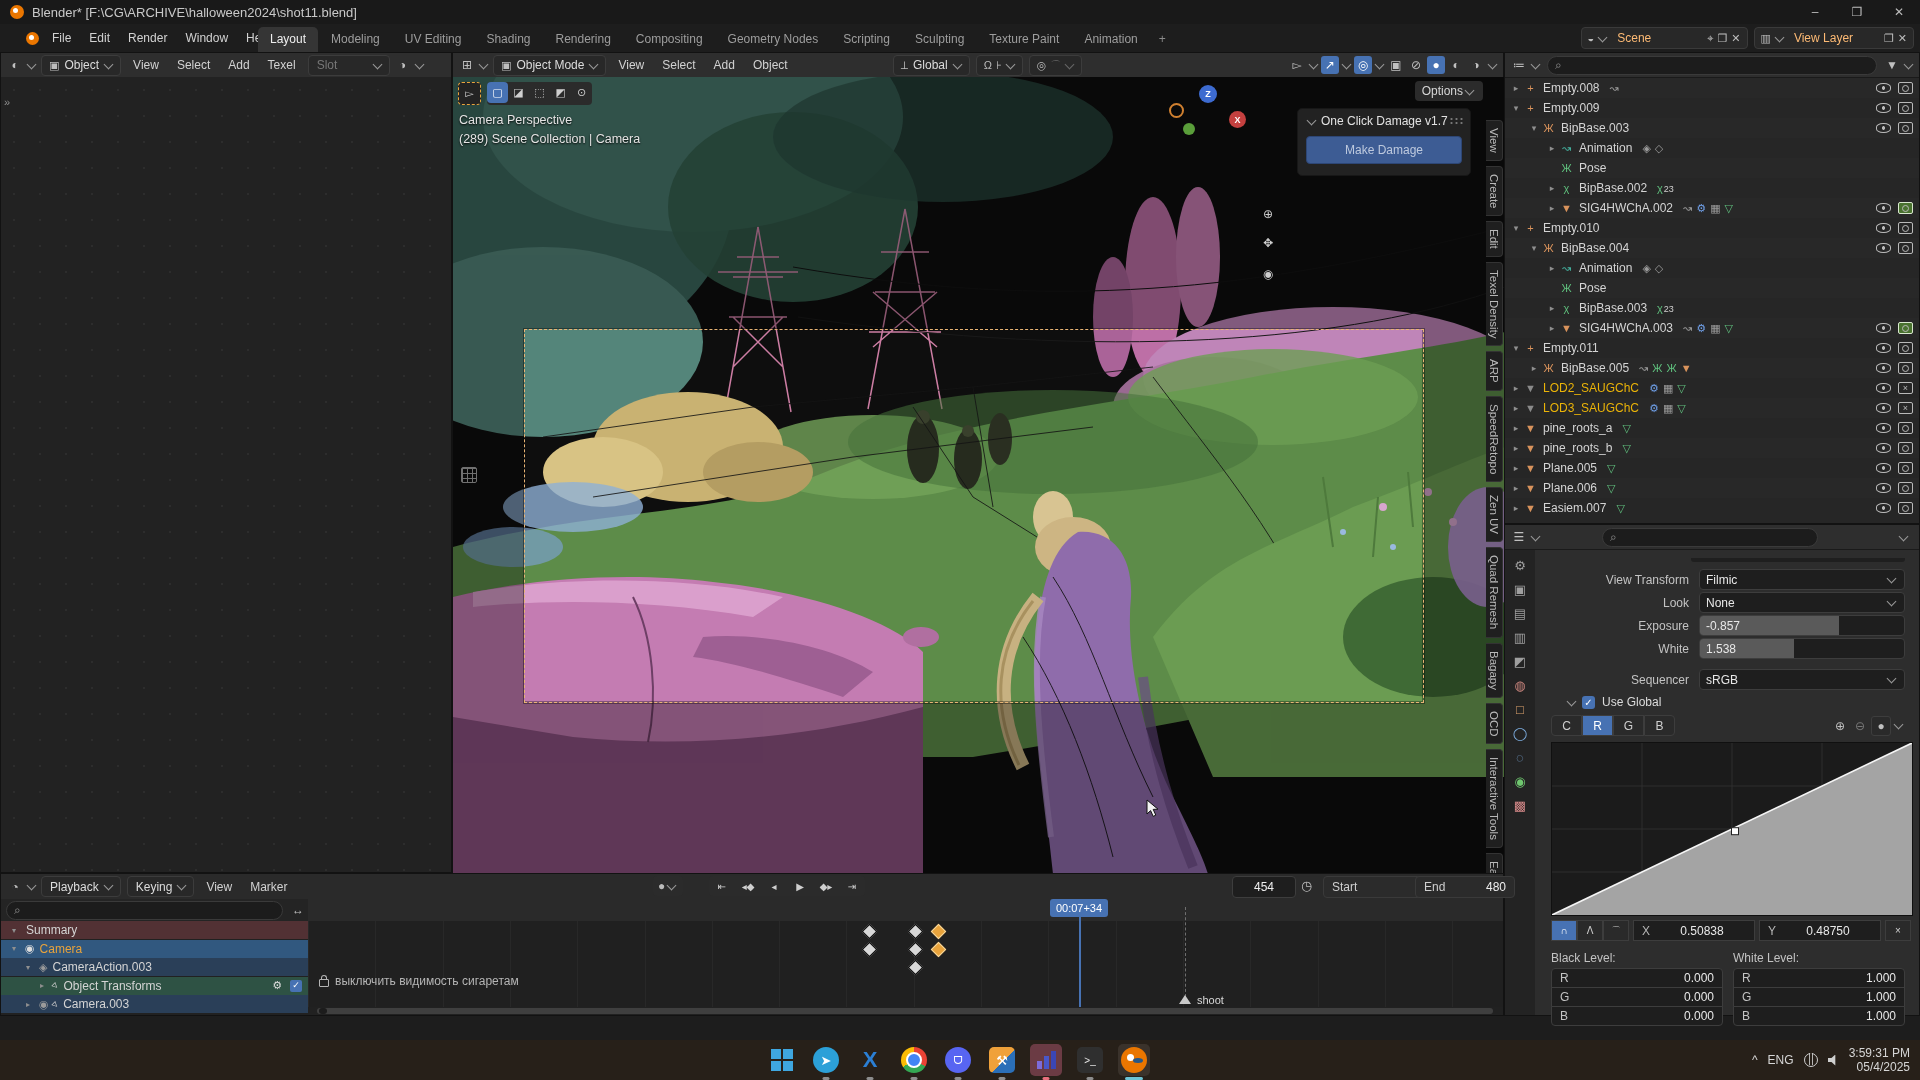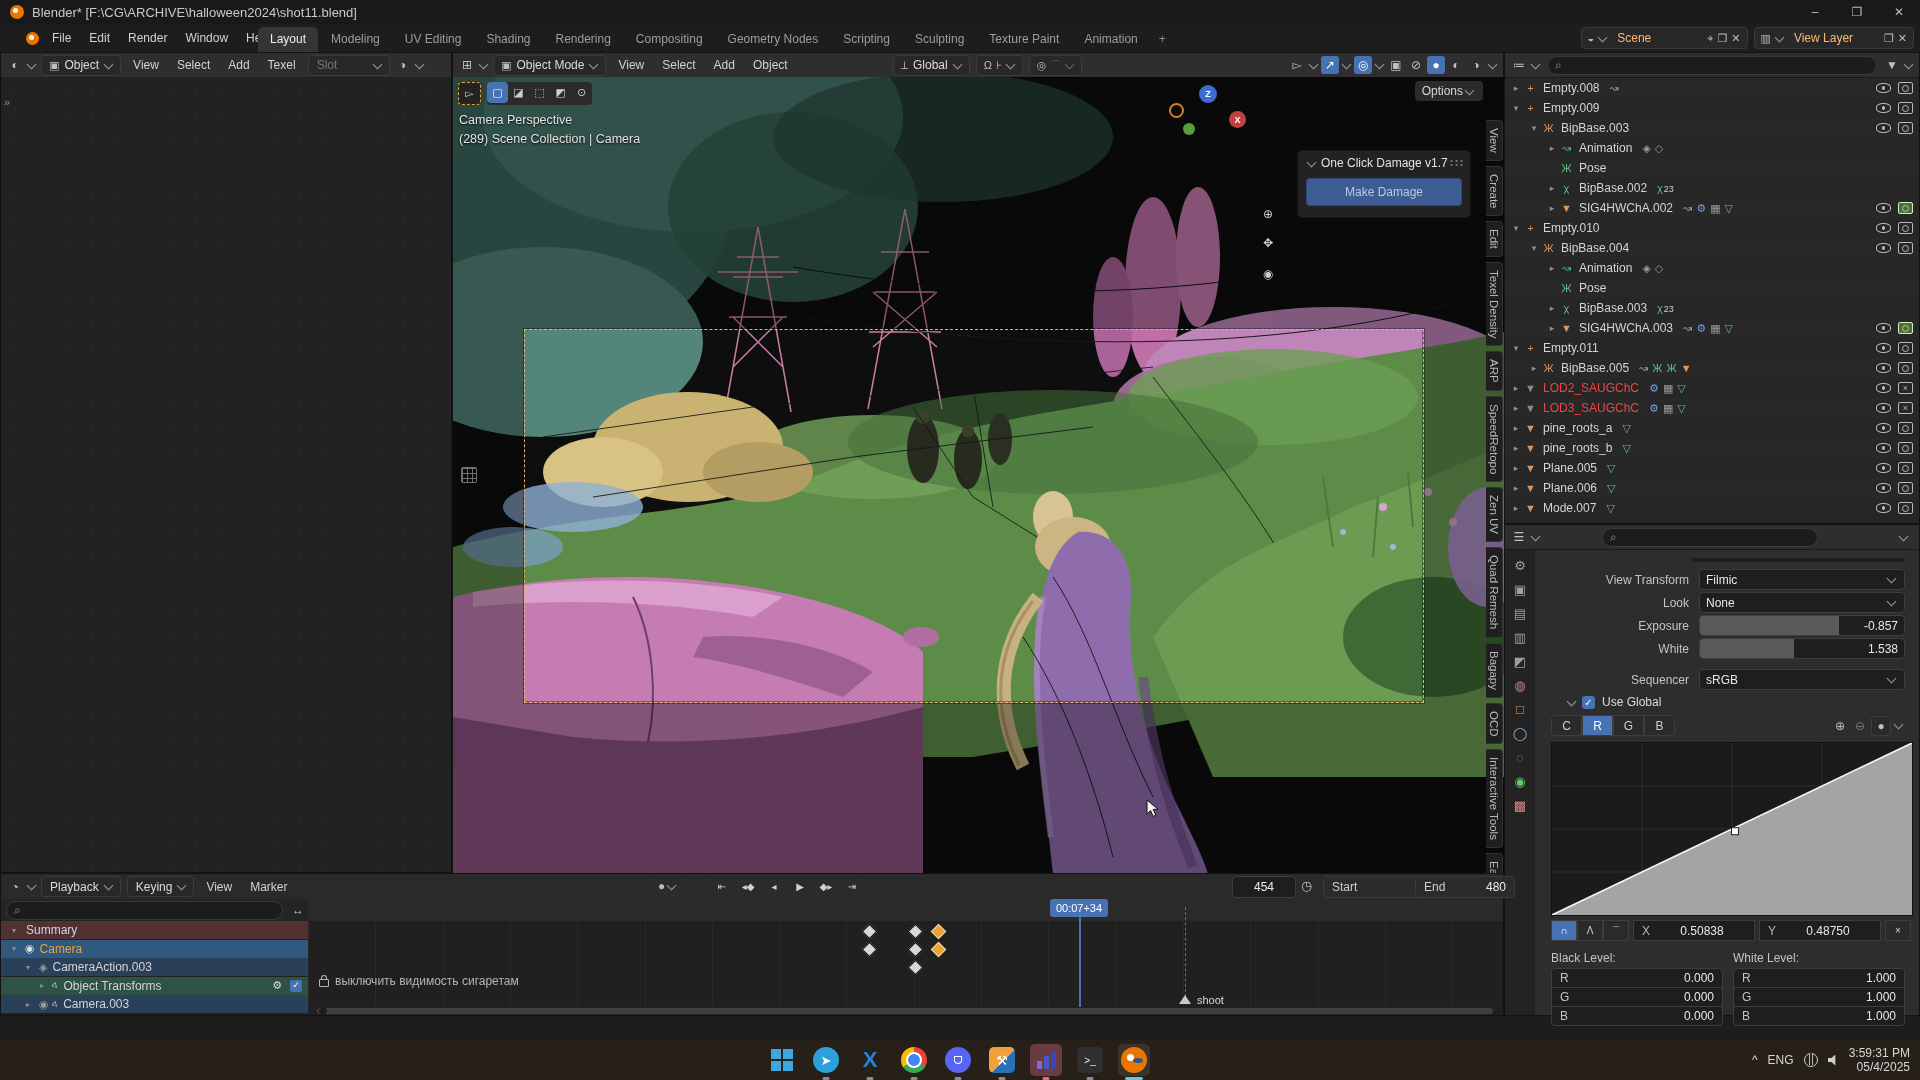--- a/index.html
+++ b/index.html
@@ -57,42 +57,42 @@
   .vp-canvas svg{position:absolute;left:0;top:0;}
   .cam-border{position:absolute;left:71px;top:252px;width:898px;height:372px;border:1px dashed #e8b475;box-shadow:0 0 0 1px rgba(0,0,0,.35);}
   .vp-text{position:absolute;left:6px;top:34px;color:#e4e4e4;font-size:12.5px;text-shadow:0 1px 2px #000;line-height:19px;}
   .tool-dock{position:absolute;left:5px;top:5px;display:flex;gap:6px;}
   .tbtn{width:21px;height:21px;border-radius:4px;background:#2b2b2b;display:flex;align-items:center;justify-content:center;color:#cfcfcf;font-size:11px;}
   .tbtn.activetool{border:1px dashed #e8a33c;background:#232323;}
   .tgroup{display:flex;background:#2b2b2b;border-radius:4px;}
   .tgroup .tbtn{background:transparent;}
   .tgroup .tbtn.on{background:#4772b3;color:#fff;}
   .options-btn{position:absolute;right:22px;top:4px;display:flex;align-items:center;background:#2b2b2b;border-radius:4px;height:20px;padding:0 7px;color:#d6d6d6;}
-  .damage-panel{position:absolute;left:844px;top:31px;width:172px;height:66px;background:rgba(36,36,36,.95);border:1px solid #171717;border-radius:5px;margin-top:42px;}
+  .damage-panel{position:absolute;left:844px;top:31px;width:172px;height:66px;background:rgba(36,36,36,.95);border:1px solid #171717;border-radius:5px;}
   .damage-hd{display:flex;align-items:center;height:24px;padding:0 7px;color:#e2e2e2;}
   .grip{margin-left:auto;width:14px;height:8px;background-image:radial-gradient(circle,#777 1px,transparent 1.2px);background-size:5px 4px;}
   .damage-btn{margin:3px 8px;height:26px;background:#3d5c94;border:1px solid #2d4675;border-radius:4px;display:flex;align-items:center;justify-content:center;color:#bdc9de;}
   .side-tabs{position:absolute;right:2px;top:43px;display:flex;flex-direction:column;gap:5px;}
   .side-tab{writing-mode:vertical-rl;background:#1f1f1f;border:1px solid #333;border-left:none;color:#b9b9b9;font-size:11.5px;padding:7px 2px;border-radius:0 4px 4px 0;}
   .gizmo{position:absolute;left:712px;top:8px;width:110px;height:90px;}
   .axis{position:absolute;border-radius:50%;display:flex;align-items:center;justify-content:center;font-size:9px;color:#fff;font-weight:bold;}
   .gz-ico{position:absolute;left:92px;width:22px;height:22px;border-radius:50%;display:flex;align-items:center;justify-content:center;color:#cfcfcf;font-size:12px;}
   .mini-grid{position:absolute;left:8px;top:390px;width:14px;height:14px;border:1px solid #8a8a8a;border-radius:2px;background-image:linear-gradient(#8a8a8a 1px,transparent 1px),linear-gradient(90deg,#8a8a8a 1px,transparent 1px);background-size:5px 5px;opacity:.8;}
   .cursor{position:absolute;left:693px;top:722px;}
 
   
   #outliner{left:1504px;top:52px;width:416px;height:472px;background:#262626;}
   .search{display:flex;align-items:center;background:#1c1c1c;border:1px solid #3a3a3a;border-radius:10px;height:17px;flex:1;margin:0 5px;padding:0 7px;color:#888;}
   .ol-rows{position:absolute;left:0;top:25px;right:0;bottom:0;overflow:hidden;}
   .ol-row{display:flex;align-items:center;height:20px;padding-right:6px;}
   .ol-row:nth-child(odd){background:#282828;}
   .caret{width:14px;color:#8f8f8f;font-size:9px;text-align:center;flex:none;}
   .ol-ico{width:15px;text-align:center;flex:none;font-size:11px;}
   .ol-label{margin-left:5px;color:#d4d4d4;white-space:nowrap;}
-  .lab-gray{color:#ef4444;}
+  .lab-gray{color:#eab308;}
   .lab-orange{color:#e8a33c;}
   .ol-extras{display:flex;align-items:center;margin-left:6px;}
   .ol-right{margin-left:auto;display:flex;align-items:center;gap:7px;}
   .icon-eye{width:13px;height:8px;border:1px solid #b9b9b9;border-radius:7px/4px;background:radial-gradient(circle at 50% 50%,#b9b9b9 1.5px,transparent 2px);}
   .icon-cam{width:13px;height:10px;border:1px solid #b9b9b9;border-radius:2px;position:relative;}
   .icon-cam::before{content:"";position:absolute;inset:0;margin:auto;width:5px;height:5px;border:1px solid #b9b9b9;border-radius:50%;}
   .icon-cam.cam-green{background:#49722f;border-color:#d9e8cf;}
   .icon-cam.cam-x::before{display:none;}
   .icon-cam.cam-x::after{content:"×";position:absolute;inset:0;display:flex;align-items:center;justify-content:center;color:#b9b9b9;font-size:9px;}
   .none{visibility:hidden;}
@@ -102,21 +102,21 @@
   .pt-col{position:absolute;left:0;top:25px;width:30px;bottom:0;background:#232323;display:flex;flex-direction:column;align-items:center;padding-top:8px;gap:9px;}
   .pt{font-size:13px;color:#9f9f9f;} .pt-red{color:#cf8880;} .pt-orange{color:#dba16c;}
   .pt-blue{color:#7aa8d8;} .pt-green{color:#6fc76f;} .pt-pink{color:#d78a8a;}
   .prop-content{position:absolute;left:30px;top:25px;right:0;bottom:0;padding:8px 14px 0 6px;box-sizing:border-box;}
   .top-sliver{height:4px;background:#1f1f1f;border-radius:0 0 3px 3px;margin:0 0 8px 150px;}
   .prow{display:flex;align-items:center;height:19px;margin-bottom:4px;}
   .plabel{width:148px;text-align:right;padding-right:10px;color:#c3c3c3;flex:none;}
   .pfield{flex:1;display:flex;align-items:center;background:#1e1e1e;border:1px solid #3d3d3d;border-radius:4px;height:19px;padding:0 6px;color:#e8e8e8;position:relative;overflow:hidden;}
   .pfield .lab{flex:1;}
   .slider-fill{position:absolute;left:0;top:0;bottom:0;background:#5a5a5a;}
-  .slider-val{position:relative;flex:1;text-align:right;}
+  .slider-val{position:relative;flex:1;text-align:left;}
   .gap{height:8px;}
   .curves-hd{display:flex;align-items:center;margin:6px 0 6px 24px;color:#dcdcdc;}
   .cbox{width:13px;height:13px;background:#4772b3;border-radius:3px;color:#fff;font-size:10px;display:flex;align-items:center;justify-content:center;margin:0 7px 0 4px;}
   .crgb{display:flex;align-items:center;margin-left:10px;}
   .crgb-btn{width:29px;height:19px;background:#2a2a2a;border:1px solid #3d3d3d;display:flex;align-items:center;justify-content:center;color:#cfcfcf;}
   .crgb-btn:first-child{border-radius:4px 0 0 4px;} .crgb-btn:last-child{border-radius:0 4px 4px 0;}
   .crgb-btn.active{background:#4772b3;color:#fff;}
   .curve-tools{margin-left:auto;display:flex;align-items:center;color:#bbb;}
   .curve-wrap{margin:6px 0 0 10px;width:360px;height:172px;background:#1b1b1b;border:1px solid #101010;position:relative;}
   .handle-row{display:flex;align-items:center;margin:4px 0 0 10px;width:360px;}
@@ -747,21 +747,21 @@
           </span>
           <span class="ol-right">
             <span class="icon-eye"></span>
             <span class="icon-cam cam-on"></span>
           </span>
         </div>
 
         <div class="ol-row" style="padding-left: 4px;">
           <span class="caret">▸</span>
           <span class="ol-ico g-or">▼</span>
-          <span class="ol-label">Mode.007</span>
+          <span class="ol-label">Easiem.007</span>
           <span class="ol-extras">
             <span class="g g-green">▽</span>
           </span>
           <span class="ol-right">
             <span class="icon-eye"></span>
             <span class="icon-cam cam-on"></span>
           </span>
         </div>
       </div>
   </div>

